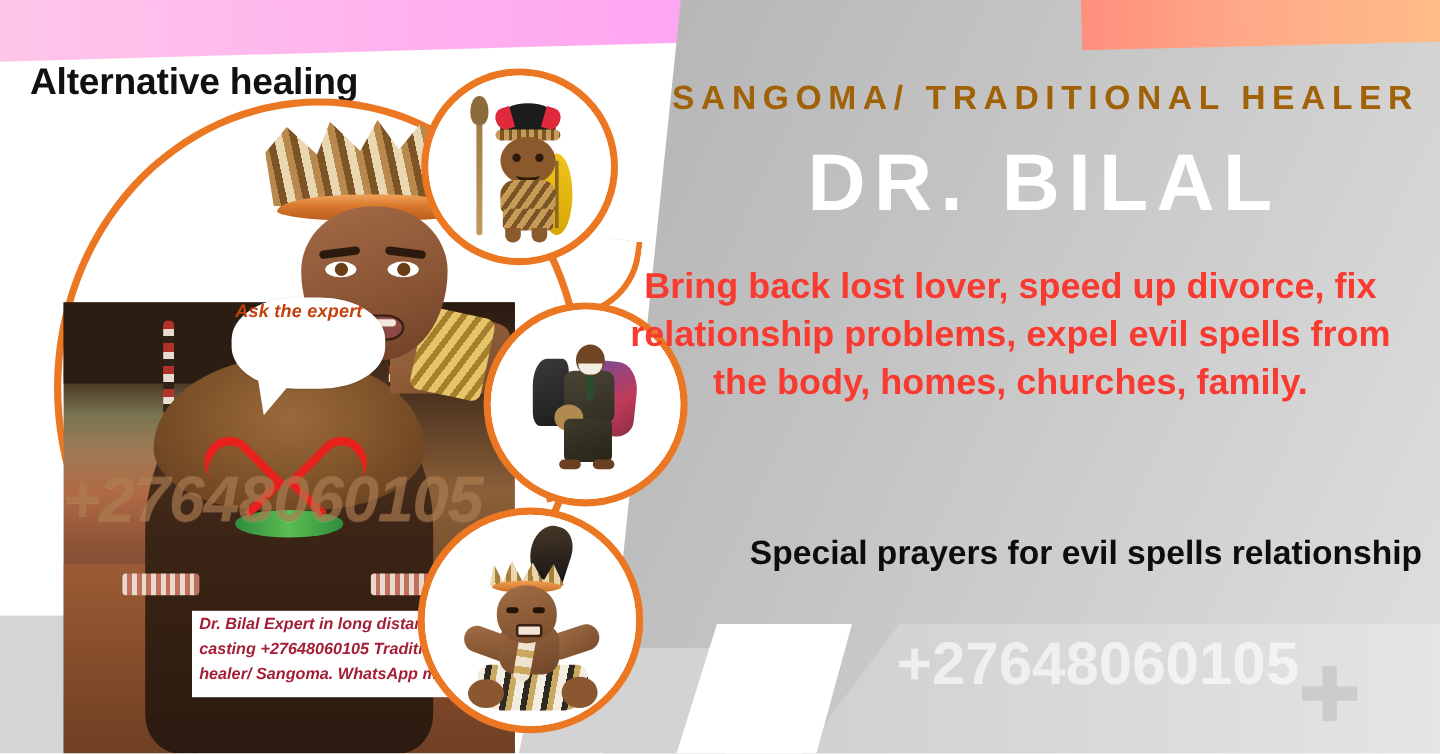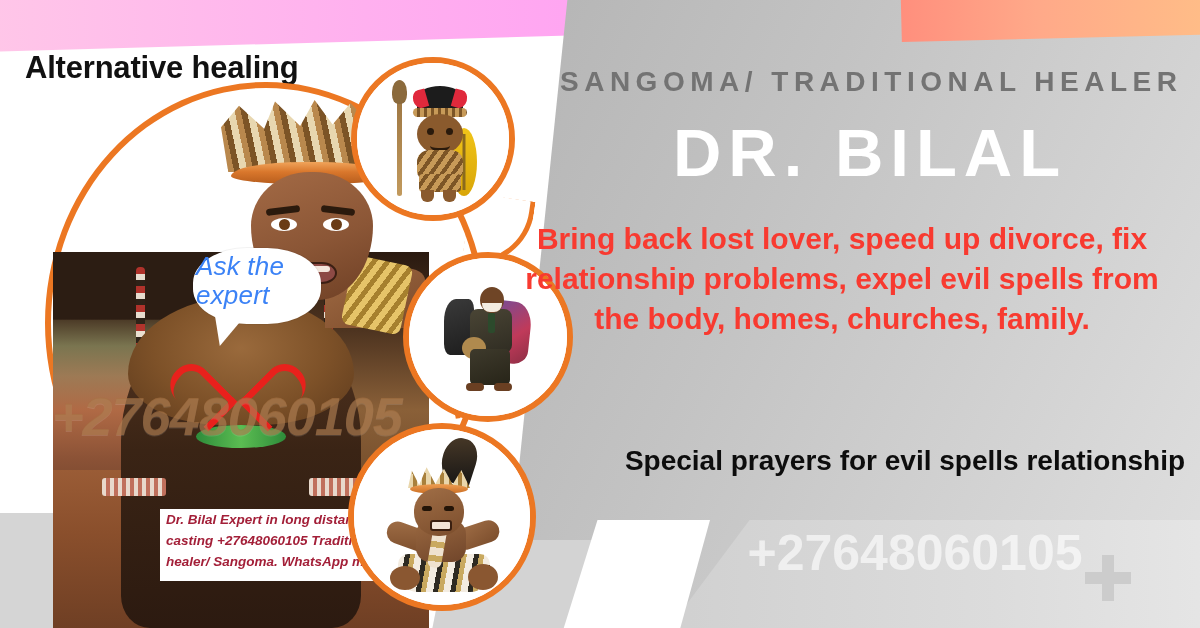--- a/index.html
+++ b/index.html
@@ -174,22 +174,22 @@
     background:#ffffff;border-radius:42%/46%;
     box-shadow:0 0 0 1px rgba(0,0,0,.05);
   }
   .bubble .tail{
     position:absolute;left:22px;bottom:-22px;width:30px;height:30px;
     background:#ffffff;
     clip-path:polygon(0% 0%,100% 0%,16% 100%);
   }
   .bubble-text{
     position:absolute;left:196px;top:252px;width:130px;
-    font-size:26px;font-weight:normal;font-style:italic;
-    color:#3b82f6;line-height:1.12;
+    font-size:15px;font-weight:bold;font-style:italic;
+    color:#c2410c;line-height:1.12;
     letter-spacing:.2px;
   }
 
   
   .heart{
     position:absolute;left:196px;top:336px;width:84px;height:76px;
   }
   .heart:before,.heart:after{
     content:"";position:absolute;top:0;width:42px;height:66px;
     border:7px solid #e8211c;border-radius:50px 50px 0 0;
@@ -288,21 +288,21 @@
   .w3 .armR{position:absolute;left:74px;top:70px;width:46px;height:22px;background:linear-gradient(160deg,#a06e46,#7b4d2c);border-radius:14px;transform:rotate(-18deg);}
   .w3 .torso3{position:absolute;left:36px;top:66px;width:50px;height:42px;background:linear-gradient(160deg,#9a6840,#70452a);border-radius:14px;}
   .w3 .sash3{position:absolute;left:52px;top:52px;width:14px;height:62px;background:repeating-linear-gradient(178deg,#efe2cf 0 8px,#c9a95f 8px 14px);transform:rotate(10deg);border-radius:6px;}
   .w3 .skirt3{position:absolute;left:18px;top:100px;width:92px;height:38px;background:repeating-linear-gradient(100deg,#f3ece1 0 7px,#2e2a22 7px 12px,#c9a95f 12px 17px);border-radius:10px 10px 20px 20px;}
   .w3 .kneeL{position:absolute;left:10px;top:112px;width:30px;height:24px;background:#8a5731;border-radius:50%;}
   .w3 .kneeR{position:absolute;left:88px;top:110px;width:30px;height:26px;background:#8a5731;border-radius:50%;}
 
   
   .r-sub{
     position:absolute;left:560px;top:66px;width:620px;
-    font-size:28px;font-weight:bold;color:#737373;
+    font-size:28px;font-weight:bold;color:#a16207;
     letter-spacing:5.5px;text-align:center;
     font-stretch:condensed;white-space:nowrap;
   }
   .r-title{
     position:absolute;left:560px;top:118px;width:620px;
     font-size:67px;font-weight:bold;color:#ffffff;
     letter-spacing:7px;text-align:center;line-height:1.04;
   }
   .r-body{
     position:absolute;left:514px;top:219px;width:656px;

